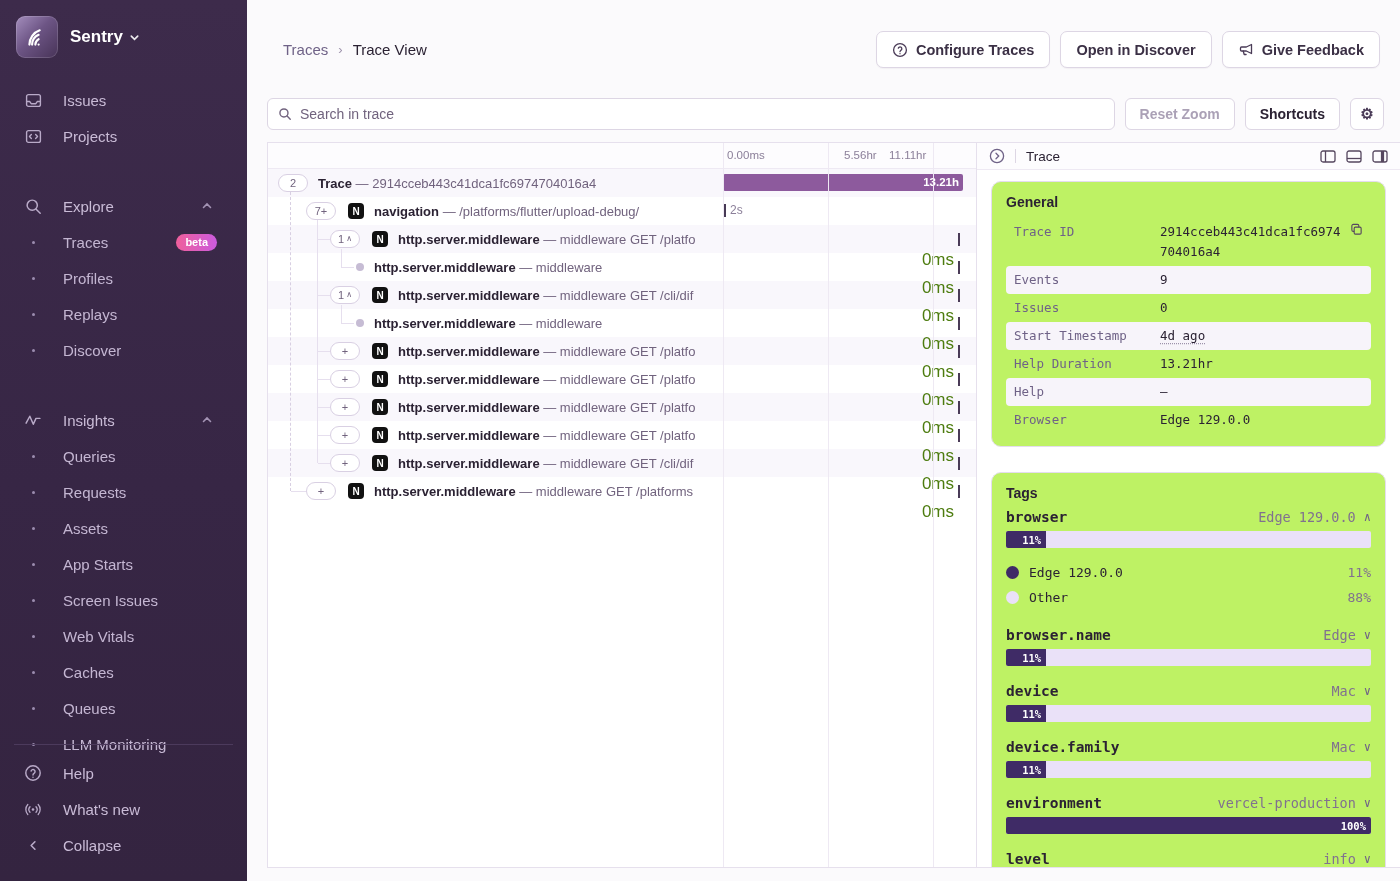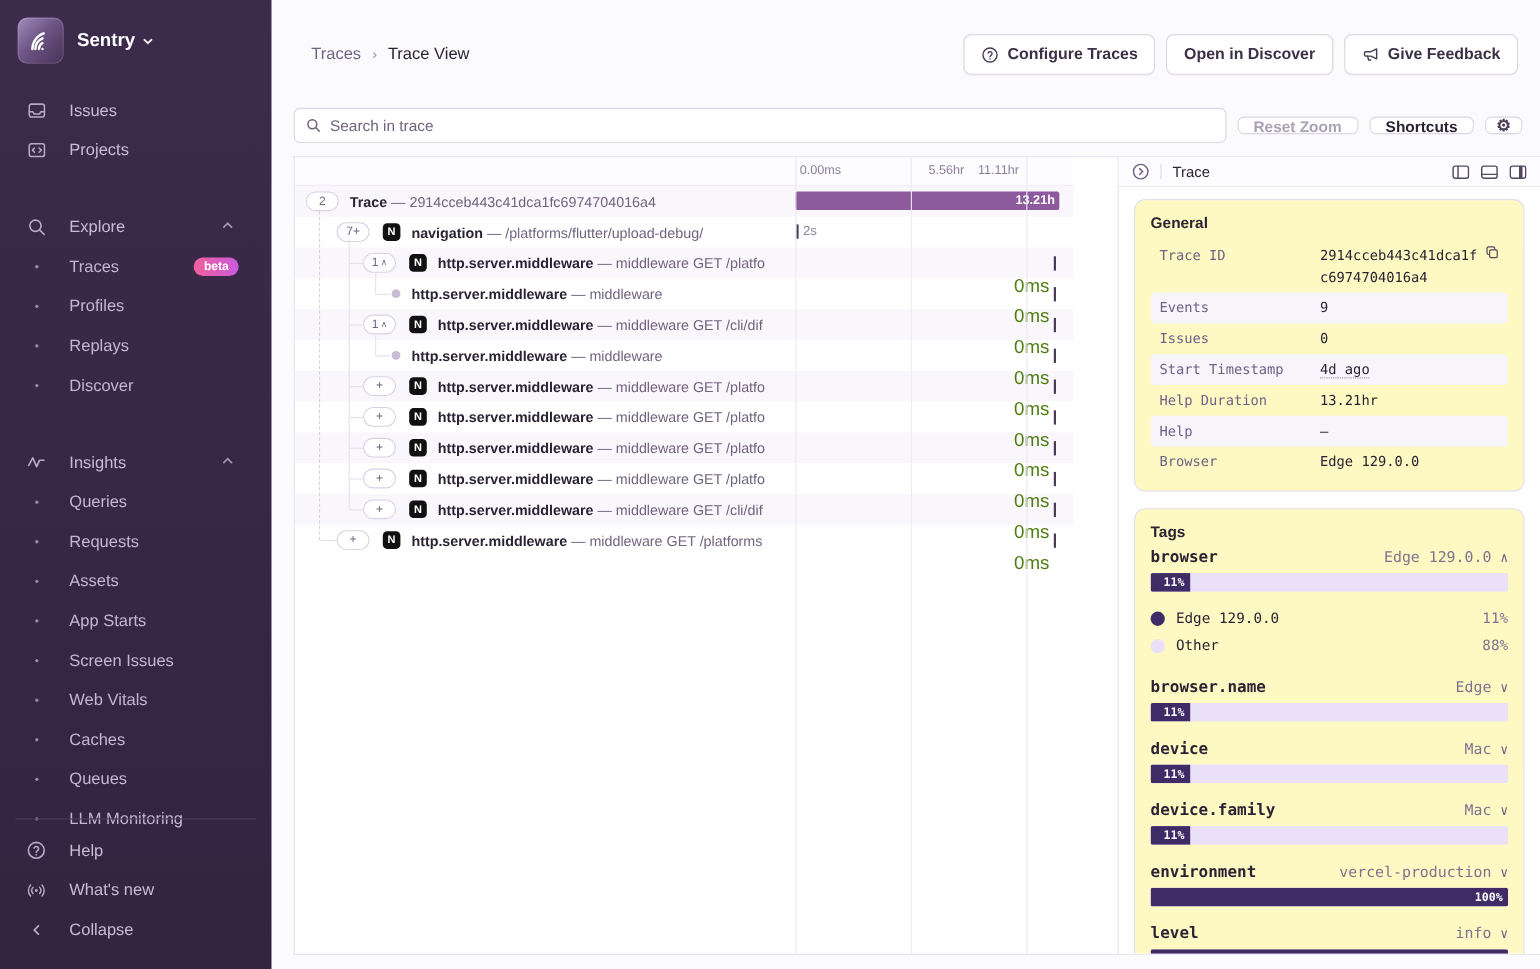--- a/index.html
+++ b/index.html
@@ -42,28 +42,28 @@
   .btn { display:flex; align-items:center; gap:8px; height:37px; padding:0 15px; background:#fff;
     border:1px solid #ddd6e4; border-radius:7px; font-size:14.5px; font-weight:700; color:#3b3045;
     box-shadow:0 1px 1px rgba(43,34,51,.04); cursor:pointer; }
   .btn svg { color:#4a3b57; }
 
   .toolbar { display:flex; gap:10px; padding:20px 16px 12px 20px; align-items:center; }
   .search-box { flex:1; display:flex; align-items:center; gap:8px; height:32px; background:#fff;
     border:1px solid #ddd6e4; border-radius:6px; padding:0 10px; }
   .search-box input { border:none; outline:none; flex:1; font-size:14px; color:#2b2233; font-family:"Liberation Sans",sans-serif; }
   .search-box input::placeholder { color:#71637e; }
-  .btn-sm { height:16px; padding:0 14px; background:#fff; border:1px solid #ddd6e4; border-radius:6px;
+  .btn-sm { height:32px; padding:0 14px; background:#fff; border:1px solid #ddd6e4; border-radius:6px;
     font-size:14px; font-weight:700; color:#2b2233; cursor:pointer; }
   .btn-sm.disabled { color:#aba1b6; }
   .btn-icon { width:34px; display:flex; align-items:center; justify-content:center; font-size:15px; color:#4a3b57; }
 
   
   .trace-panel { position:absolute; left:20px; right:0; top:142px; bottom:13px; background:#fff;
-    border:1px solid #e6e0ed; border-right:none; display:flex;gap:40px; }
+    border:1px solid #e6e0ed; border-right:none; display:flex; }
   .left-pane { position:relative; width:708px; overflow:hidden; }
   .grid-overlay { position:absolute; left:455px; top:0; width:253px; bottom:0; pointer-events:none; }
   .gridline { position:absolute; top:0; bottom:0; width:1px; background:#eee9f3; }
   .tl-header { position:relative; height:26px; border-bottom:1px solid #eee9f3; background:#fdfcfe; }
   .tick-lbl { position:absolute; top:6px; font-size:11.5px; color:#8b7f99; }
   .rows { position:relative; }
   .trow { display:flex; height:28px; align-items:center; }
   .trow.alt { background:#f9f7fc; }
   .tcell { position:relative; width:455px; height:100%; display:flex; align-items:center; overflow:hidden; white-space:nowrap; flex:none; z-index:2; }
   .rcell { position:relative; width:253px; height:100%; flex:none; }
@@ -89,21 +89,21 @@
 
   
   .details { flex:1; border-left:1px solid #e6e0ed; position:relative; background:#fff; overflow:hidden; }
   .det-header { height:27px; border-bottom:1px solid #eee9f3; display:flex; align-items:center; padding:0 12px; background:#fdfcfe; }
   .det-header .circ { color:#6f6287; display:flex; cursor:pointer; }
   .det-vdiv { width:1px; height:14px; background:#ddd6e4; margin:0 10px; }
   .det-tab { font-size:13.5px; color:#2b2233; }
   .layout-icons { margin-left:auto; display:flex; gap:10px; }
   .layout-icons span { display:flex; cursor:pointer; color:#56475f; }
   .det-body { position:absolute; top:27px; left:0; right:0; bottom:0; overflow:hidden; padding:11px 14px; }
-  .card { border:1px solid #e4ddee; border-radius:10px; padding:12px 14px; margin-bottom:15px; background:#fef9c3; }
+  .card { border:1px solid #e4ddee; border-radius:10px; padding:12px 14px; margin-bottom:25px; background:#bef264; }
   .card-heading { font-size:14px; font-weight:700; color:#2b2233; margin-bottom:8px; }
   .kv-row { display:flex; padding:4px 8px; border-radius:4px; font-family:"DejaVu Sans Mono",monospace; font-size:12.5px; line-height:1.6; }
   .kv-row.alt { background:#f7f4fa; }
   .kv-label { width:146px; flex:none; color:#6f6287; }
   .kv-value { color:#2b2233; word-break:break-all; flex:1; }
   .kv-value.ul { text-decoration:underline dotted #9d92ab; text-underline-offset:3px; width:fit-content; flex:none; }
   .copy-ic { color:#56475f; margin-left:4px; vertical-align:-2px; cursor:pointer; }
   .tag-entry { margin-bottom:17px; }
   .tag-head { display:flex; align-items:baseline; justify-content:space-between; font-family:"DejaVu Sans Mono",monospace; margin-bottom:6px; cursor:pointer; }
   .tag-key { font-size:14.5px; font-weight:700; color:#2b2233; }

